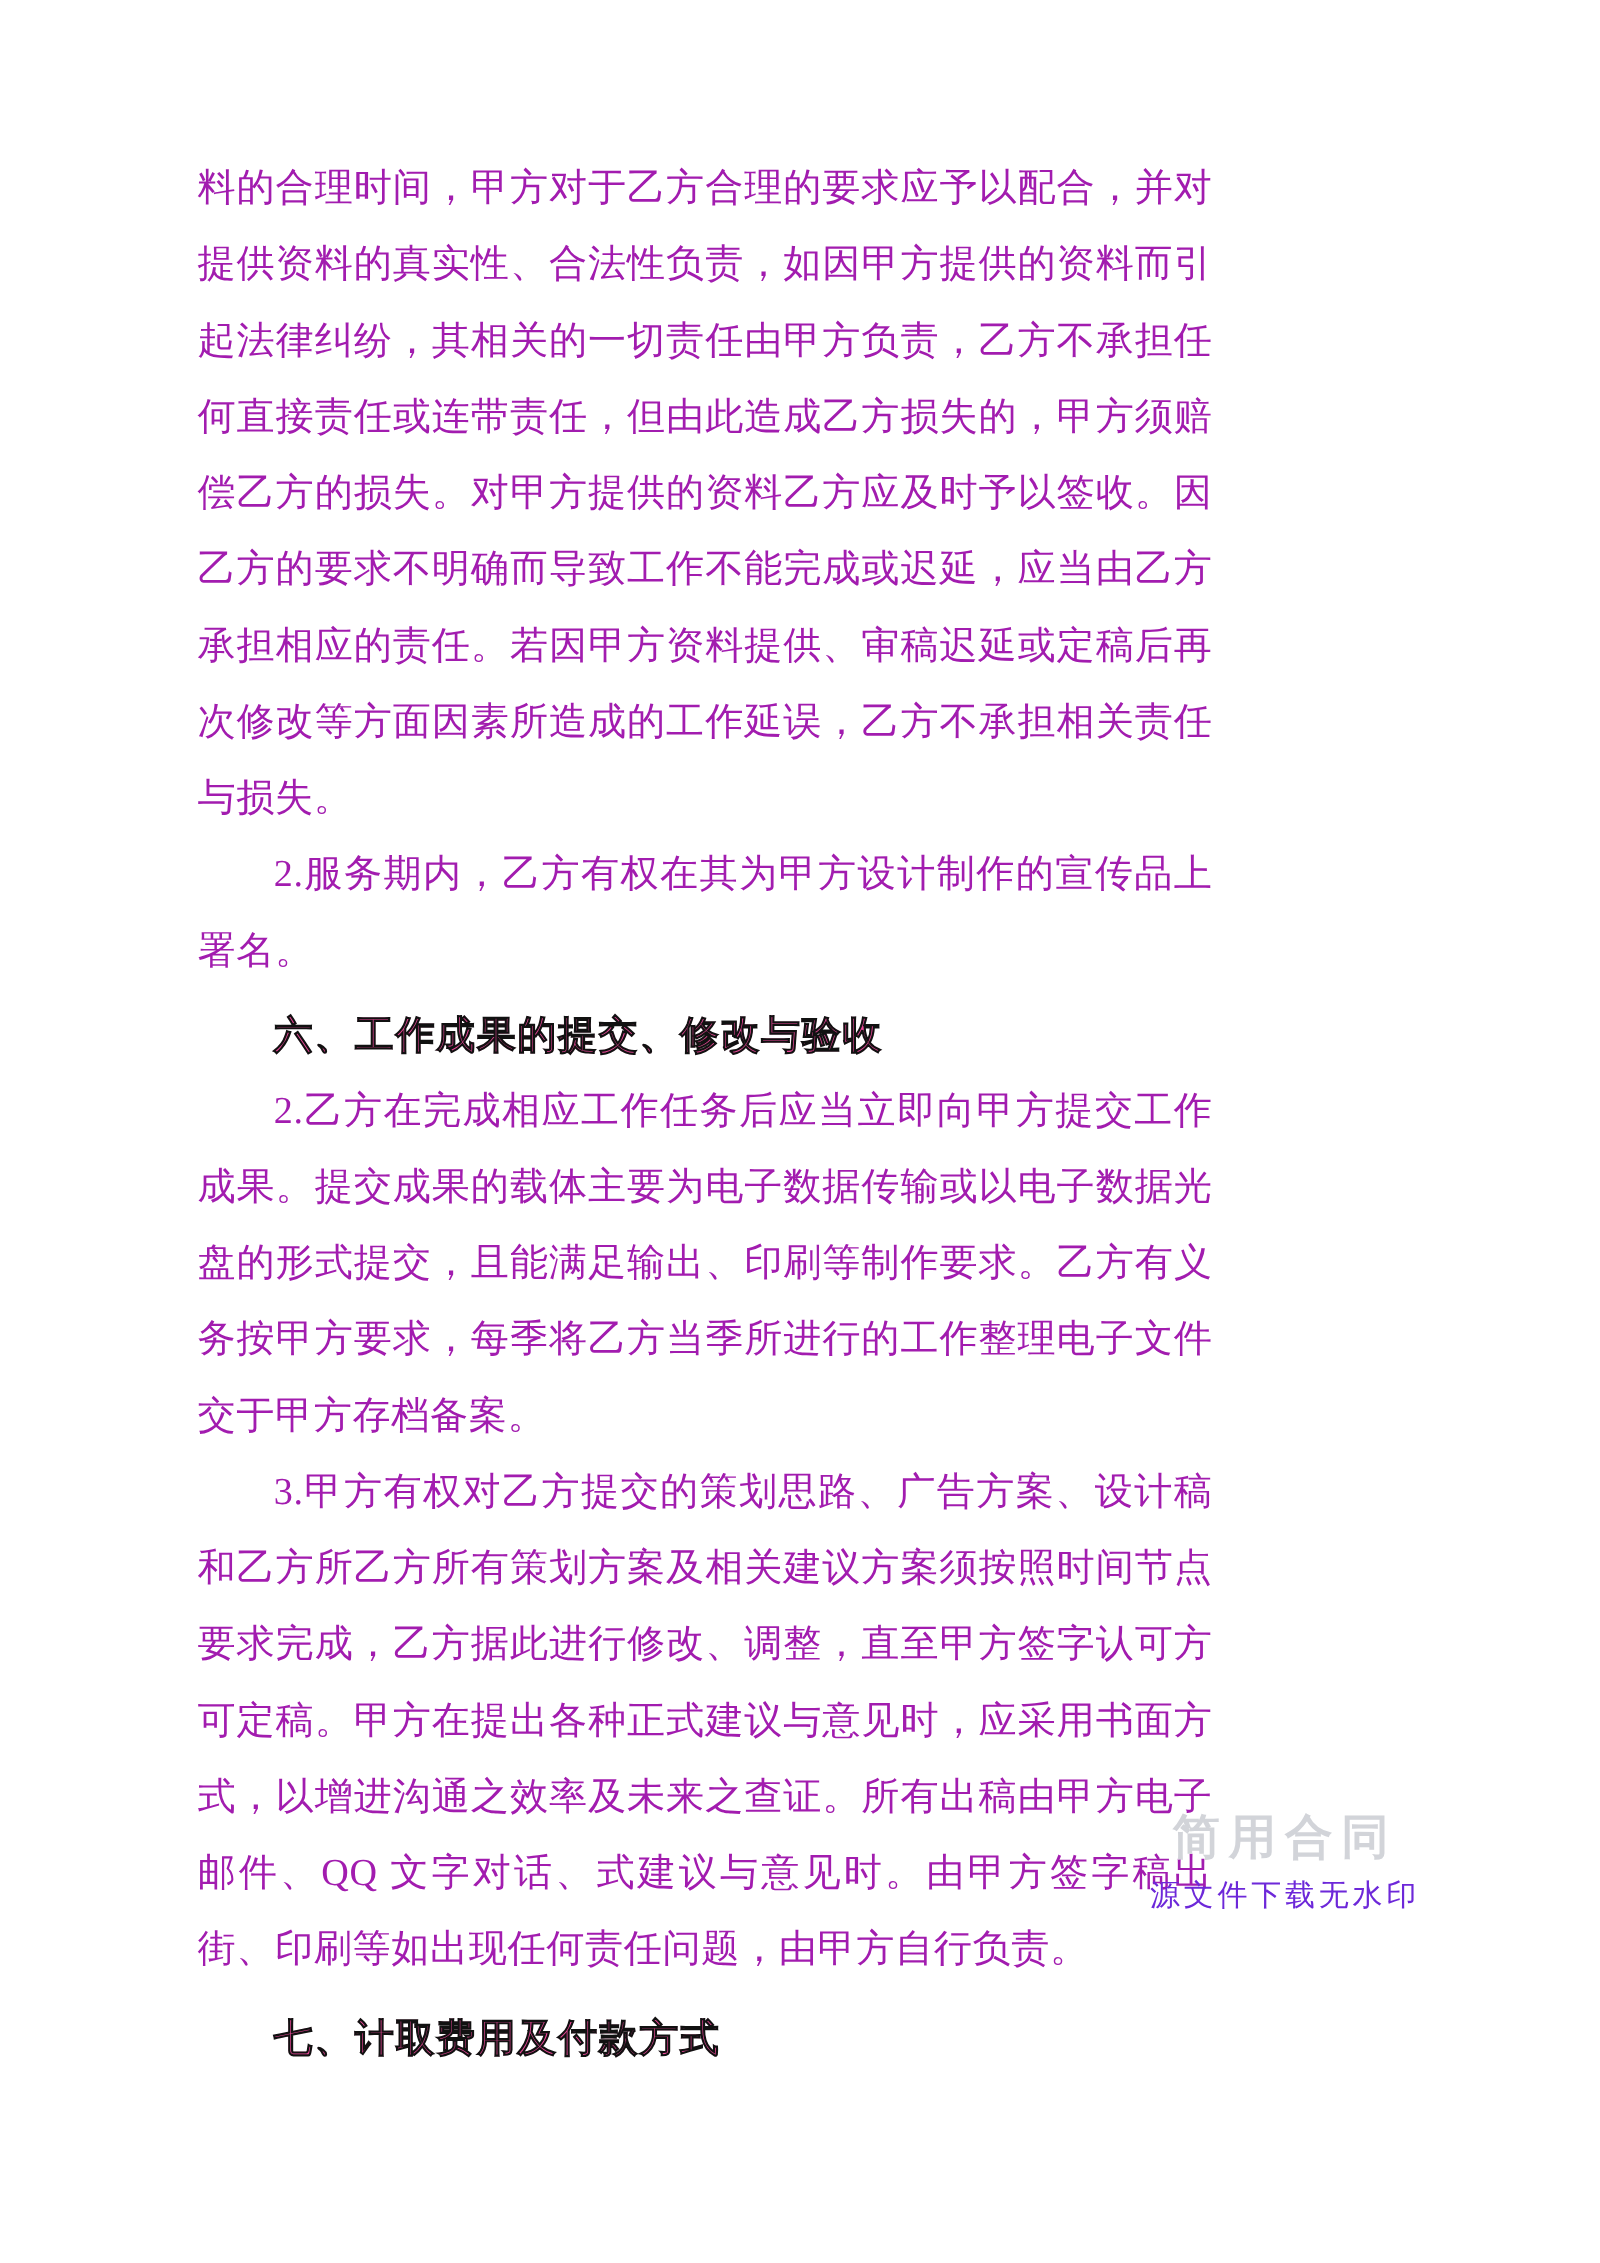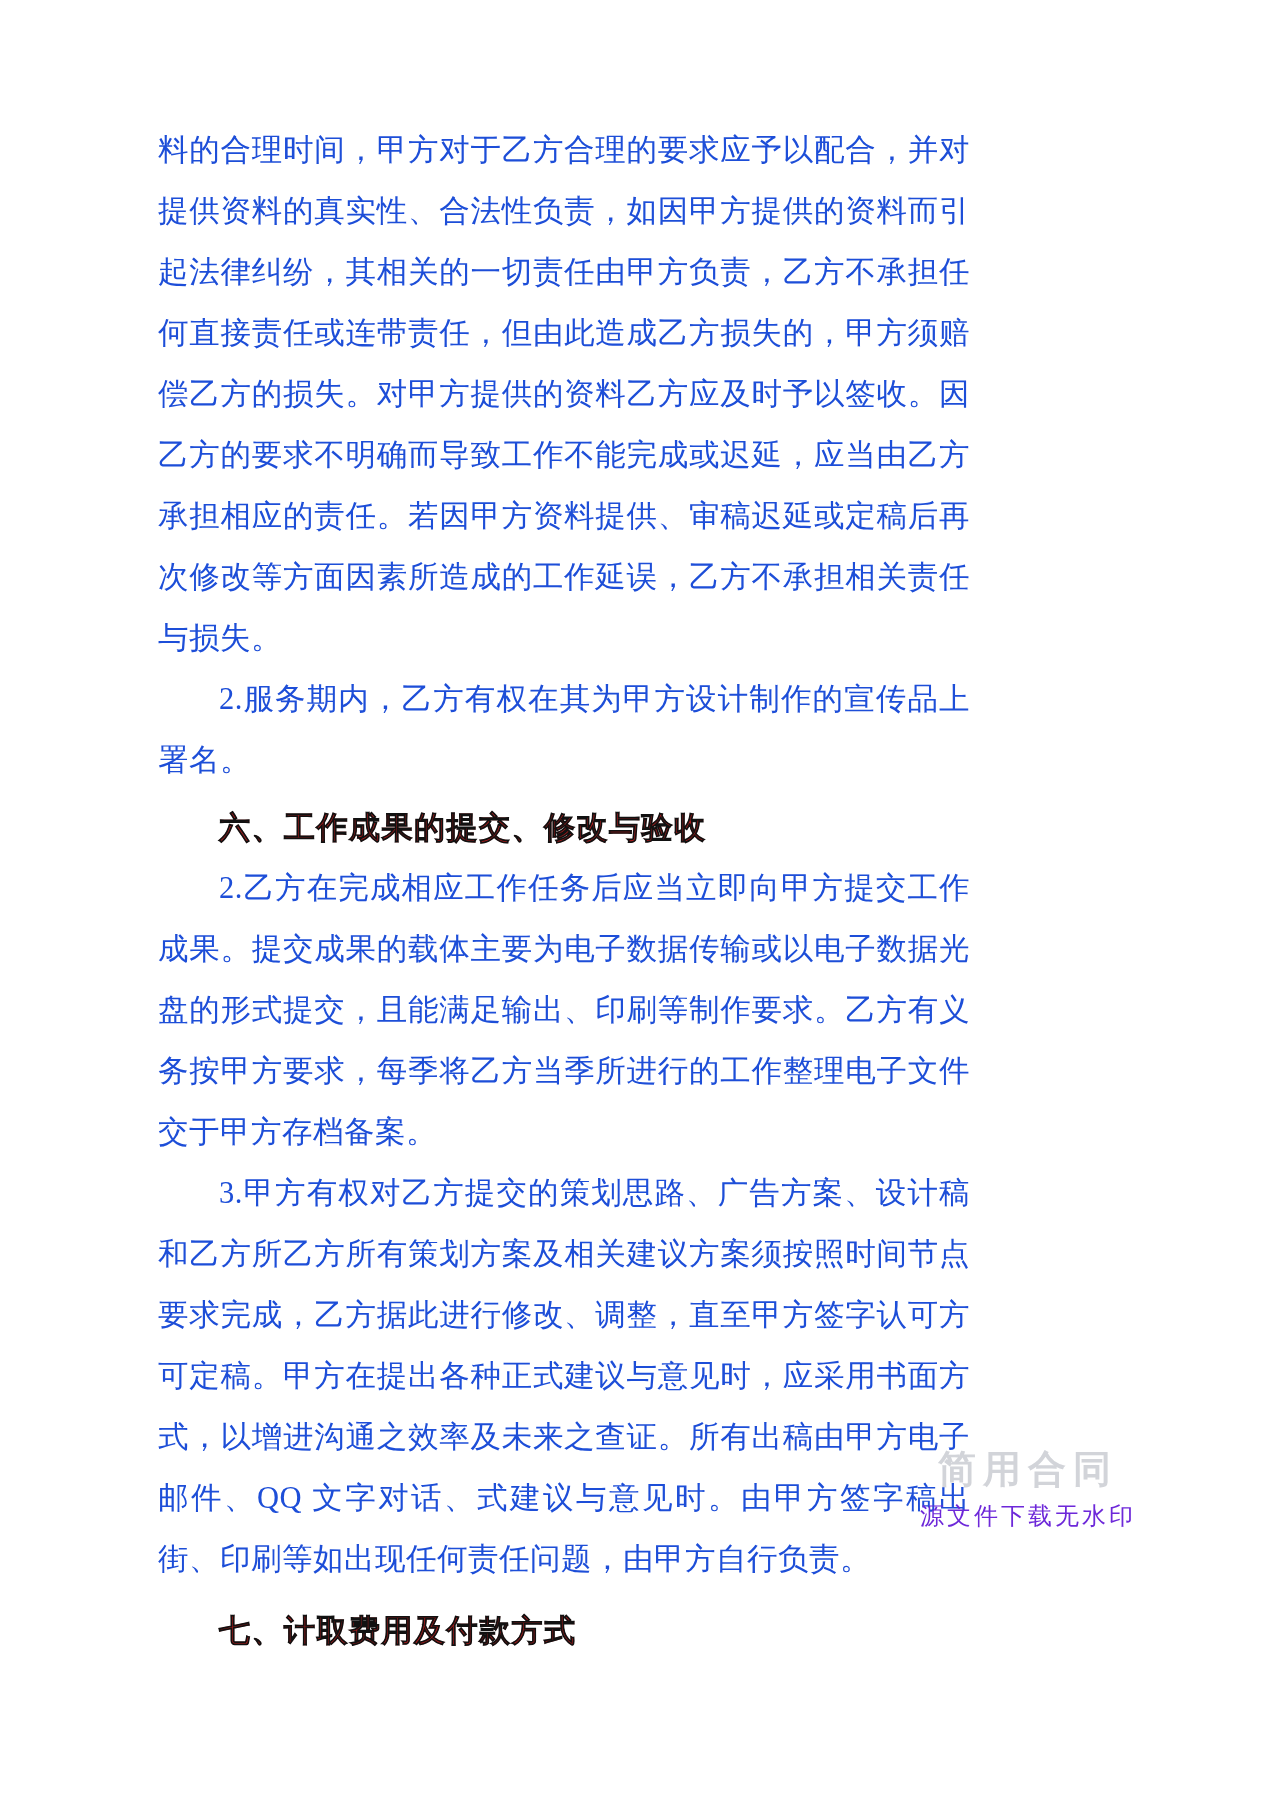--- a/index.html
+++ b/index.html
@@ -27,42 +27,42 @@
 
   .content {
     position: absolute;
     left: 158px;
     top: 120px;
     width: 812px;
   }
 
   
   .para {
-    color: #1d4ed8;
+    color: #a21caf;
     font-size: 30.5px;
     line-height: 61px;
     letter-spacing: 0.5px;
     text-align: justify;
     text-justify: inter-character;
     margin: 0 0 0 0;
     word-break: break-all;
   }
 
   .para.cont {            
     text-indent: 0;
   }
   .para.indent {          
     text-indent: 61px;
   }
 
   .spacer-sm { height: 6px; }
   .spacer-md { height: 10px; }
 
   .heading {
-    color: #b91c1c;
+    color: #ec4899;
     font-size: 31px;
     line-height: 61px;
     font-weight: bold;
     letter-spacing: 1.5px;
     text-indent: 61px;
     margin: 0;
     -webkit-text-stroke: 0.7px #111111;
   }
 
   

